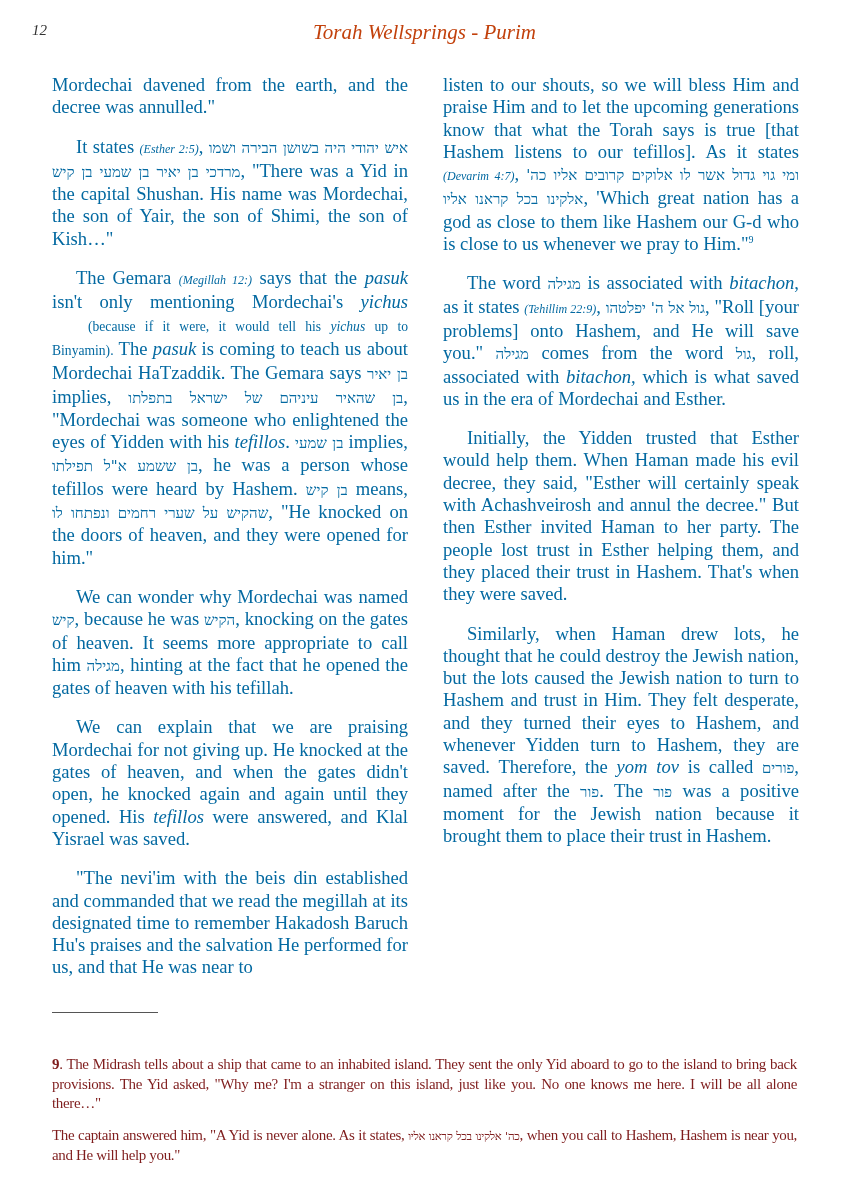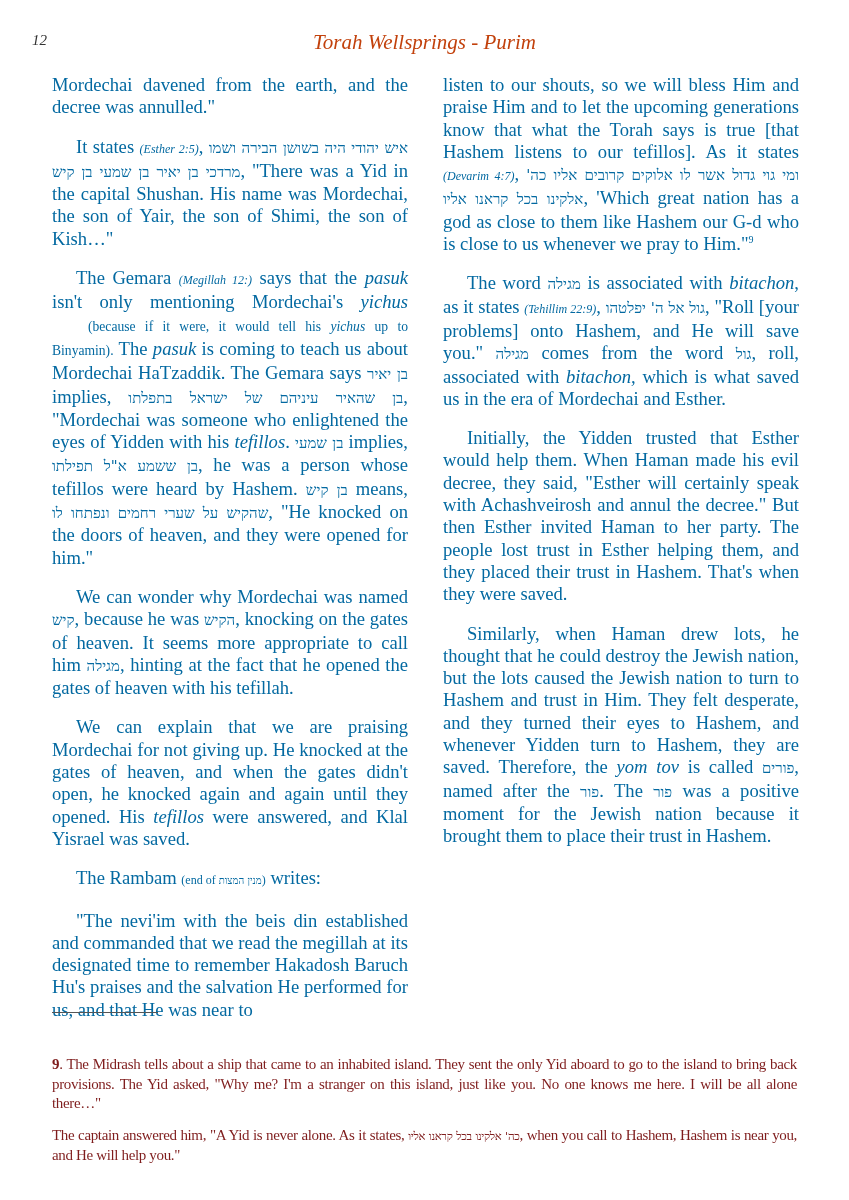--- a/index.html
+++ b/index.html
@@ -1,21 +1,21 @@
 <!DOCTYPE html>
 <html><head>
 <meta charset="utf-8">
 <style>
   html, body { margin: 0; padding: 0; background: #ffffff; }
   body {
     width: 849px; height: 1200px; position: relative; overflow: hidden;
     color: #2a2a2a;
     font-family: "DejaVu Serif", "Liberation Serif", serif;
   }
-  .header { position: absolute; top: 30px; left: 0; width: 849px; height: 24px; }
+  .header { position: absolute; top: 20px; left: 0; width: 849px; height: 24px; }
   .page-number {
     position: absolute; left: 32px; top: 2px;
     font-family: "Liberation Serif", serif; font-style: italic; font-size: 15px; color: #333;
   }
   .running-title {
     position: absolute; left: 0; width: 849px; top: 0; text-align: center;
     font-family: "Liberation Serif", serif; font-style: italic; font-size: 21px; color: #c2410c;
   }
   .col {
     position: absolute; top: 74px; width: 356px;
@@ -56,21 +56,20 @@
   <p class="para noindent"><span>Mordechai davened from the earth, and the decree was annulled."</span></p>
 
   <p class="para"><span>It states </span><span class="ref"><i>(Esther 2:5)</i></span>, <span class="he">איש יהודי היה בשושן הבירה ושמו מרדכי בן יאיר בן שמעי בן קיש</span><span>, "There was a Yid in the capital Shushan. His name was Mordechai, the son of Yair, the son of Shimi, the son of Kish…"</span></p>
 
   <p class="para"><span>The Gemara </span><span class="ref"><i>(Megillah 12:)</i></span><span> says that the </span><i>pasuk</i><span> isn't only mentioning Mordechai's </span><i>yichus</i> <span class="small"><span>(because if it were, it would tell his </span><i>yichus</i><span> up to Binyamin).</span></span><span> The </span><i>pasuk</i><span> is coming to teach us about Mordechai HaTzaddik. The Gemara says </span><span class="he">בן יאיר</span><span> implies, </span><span class="he">בן שהאיר עיניהם של ישראל בתפלתו</span><span>, "Mordechai was someone who enlightened the eyes of Yidden with his </span><i>tefillos</i><span>. </span><span class="he">בן שמעי</span><span> implies, </span><span class="he">בן ששמע א"ל תפילתו</span><span>, he was a person whose tefillos were heard by Hashem. </span><span class="he">בן קיש</span><span> means, </span><span class="he">שהקיש על שערי רחמים ונפתחו לו</span><span>, "He knocked on the doors of heaven, and they were opened for him."</span></p>
 
   <p class="para"><span>We can wonder why Mordechai was named </span><span class="he">קיש</span><span>, because he was </span><span class="he">הקיש</span><span>, knocking on the gates of heaven. It seems more appropriate to call him </span><span class="he">מגילה</span><span>, hinting at the fact that he opened the gates of heaven with his tefillah.</span></p>
 
   <p class="para"><span>We can explain that we are praising Mordechai for not giving up. He knocked at the gates of heaven, and when the gates didn't open, he knocked again and again until they opened. His </span><i>tefillos</i><span> were answered, and Klal Yisrael was saved.</span></p>
 
-  <p class="para"><span>The Rambam </span><span class="ref"><span>(end of </span><span class="he-small">מנין המצות</span><span>)</span></span><span> writes:</span></p>
 
   <p class="para"><span>"The nevi'im with the beis din established and commanded that we read the megillah at its designated time to remember Hakadosh Baruch Hu's praises and the salvation He performed for us, and that He was near to</span></p>
 </div>
 
 <div class="col col-right">
   <p class="para noindent"><span>listen to our shouts, so we will bless Him and praise Him and to let the upcoming generations know that what the Torah says is true [that Hashem listens to our tefillos]. As it states </span><span class="ref"><i>(Devarim 4:7)</i></span><span>, </span><span class="he">ומי גוי גדול אשר לו אלוקים קרובים אליו כה' אלקינו בכל קראנו אליו</span><span>, 'Which great nation has a god as close to them like Hashem our G-d who is close to us whenever we pray to Him."</span><sup class="fn">9</sup></p>
 
   <p class="para"><span>The word </span><span class="he">מגילה</span><span> is associated with </span><i>bitachon</i><span>, as it states </span><span class="ref"><i>(Tehillim 22:9)</i></span><span>, </span><span class="he">גול אל ה' יפלטהו</span><span>, "Roll [your problems] onto Hashem, and He will save you." </span><span class="he">מגילה</span><span> comes from the word </span><span class="he">גול</span><span>, roll, associated with </span><i>bitachon,</i><span> which is what saved us in the era of Mordechai and Esther.</span></p>
 
 

